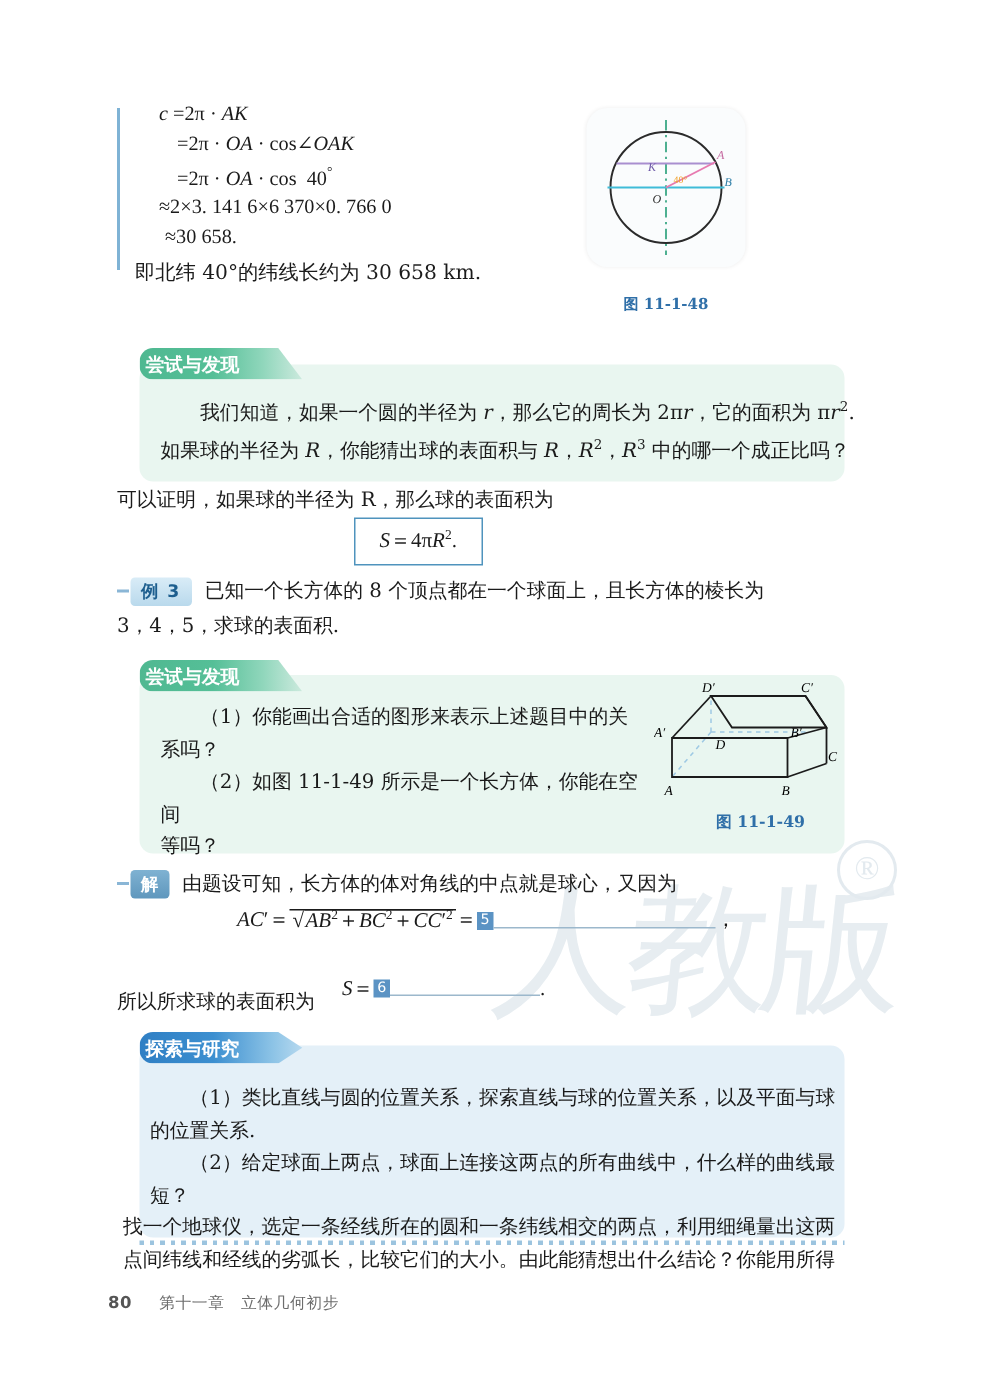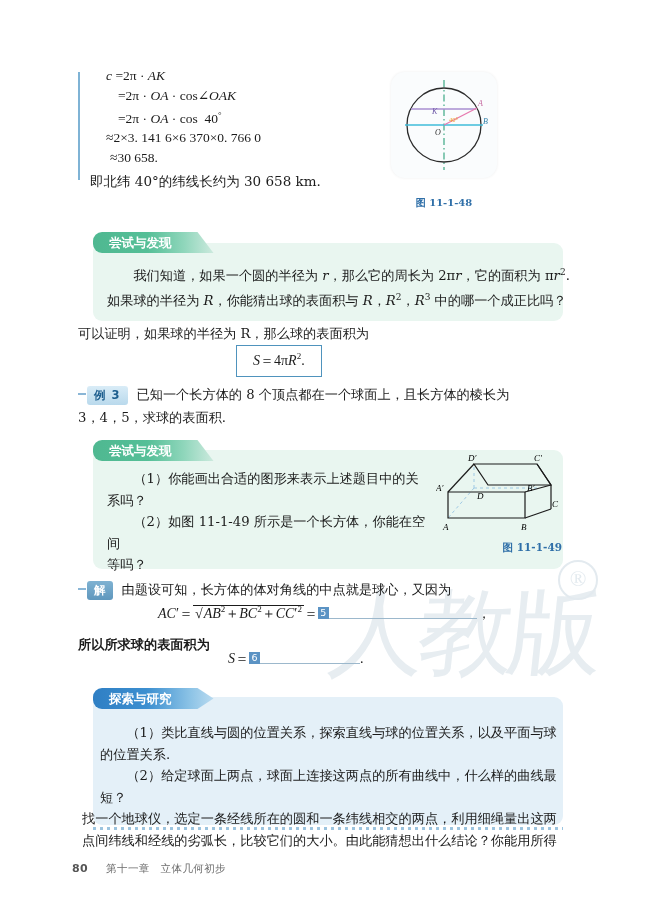--- a/index.html
+++ b/index.html
@@ -112,21 +112,21 @@
     font-size: 10px;
     font-weight: bold;
     color: #2f6fa8;
     font-family: "DejaVu Serif", serif;
   }
   .fig-cap2 {
     position: absolute;
     left: 452px;
     top: 541px;
     width: 110px;
-    text-align: right;
+    text-align: center;
     font-size: 10.5px;
     font-weight: bold;
     color: #2f6fa8;
     font-family: "DejaVu Serif", serif;
   }
 
   
   .panel-green {
     position: absolute;
     left: 93px;
@@ -145,21 +145,21 @@
 
   
   .tab {
     position: absolute;
     height: 21px;
     line-height: 21px;
     color: #ffffff;
     font-size: 12.5px;
     font-weight: bold;
     font-family: "DejaVu Sans", "Liberation Sans", sans-serif;
-    padding-left: 16px;
+    padding-left: 4px;
     padding-right: 42px;
     white-space: nowrap;
   }
   .tab-green {
     background: linear-gradient(to right, #4fb891 0%, #55bf97 45%, #8fd6bb 75%, #cdeade 100%);
     border-radius: 9px 0 0 9px;
     clip-path: polygon(0 0, calc(100% - 16px) 0, 100% 100%, 0 100%);
   }
   .tab-blue {
     background: linear-gradient(to right, #2f7fc4 0%, #3c8fd0 40%, #8cc3e6 72%, #d5e9f6 100%);
@@ -399,21 +399,21 @@
     <div class="fig-cap2">图 11-1-49</div>
 
     <div class="badge-row" style="top:580px;">
       <span class="dash"></span><span class="badge-sol">解</span><span class="badge-text">由题设可知，长方体的体对角线的中点就是球心，又因为</span>
     </div>
 
     <div style="position:absolute; left:158px; top:604px; width:400px; font-size:14px;">
       <span><i>AC</i>′＝<span style="border-top:1px solid #1b1b1b; padding:0 2px;">√<span style="border-top:1px solid #1b1b1b; padding-left:1px;"><i>AB</i><span class="sup">2</span>＋<i>BC</i><span class="sup">2</span>＋<i>CC</i>′<span class="sup">2</span></span></span>＝</span><span class="blank-num">5</span><span class="blank-rule" style="width:148px;"></span><span>，</span>
     </div>
 
-    <div class="plain" style="top:634px;font-weight:bold;">所以所求球的表面积为</div>
+    <div class="plain" style="top:658px;">所以所求球的表面积为</div>
 
     <div style="position:absolute; left:228px; top:650px; width:340px; font-size:14px;">
       <span><i>S</i>＝</span><span class="blank-num">6</span><span class="blank-rule" style="width:100px;"></span><span>.</span>
     </div>
 
     <div class="panel-blue" style="top:697px; height:128px;"></div>
     <div class="tab tab-blue" style="left:93px; top:688px; padding-right:56px;">探索与研究</div>
     <div style="position:absolute; left:82px; top:722px; width:486px;" class="ptext">
       <div style="text-indent:2em; margin-left:18px;">（1）类比直线与圆的位置关系，探索直线与球的位置关系，以及平面与球的位置关系.</div>
       <div style="text-indent:2em; margin-left:18px;">（2）给定球面上两点，球面上连接这两点的所有曲线中，什么样的曲线最短？</div>

